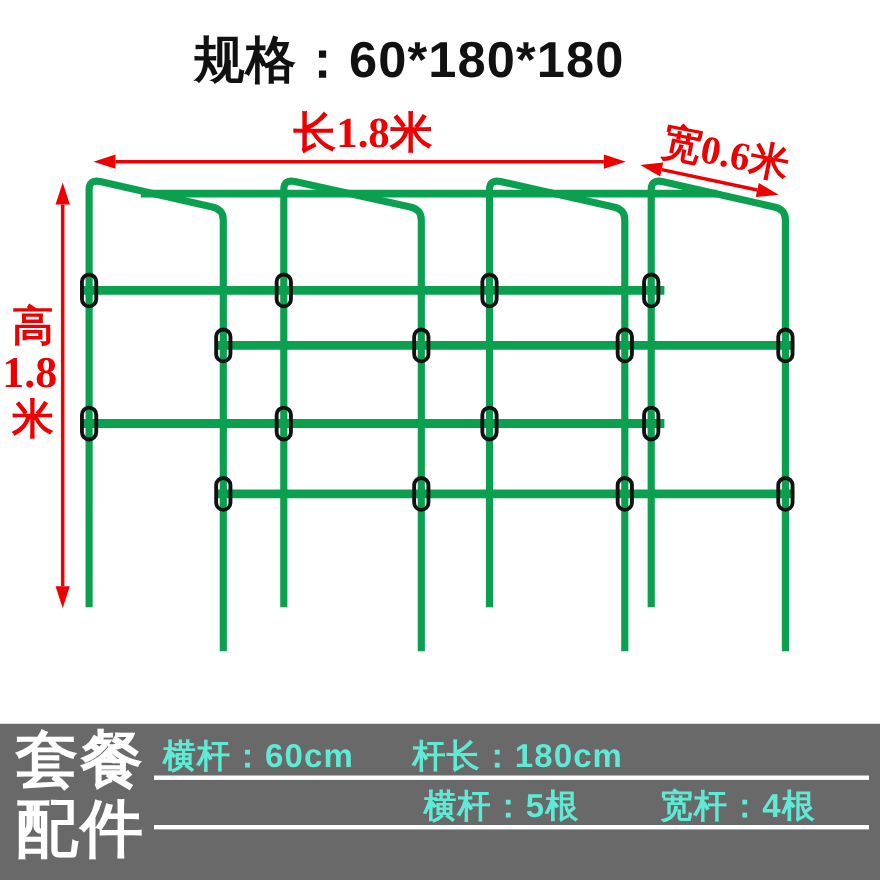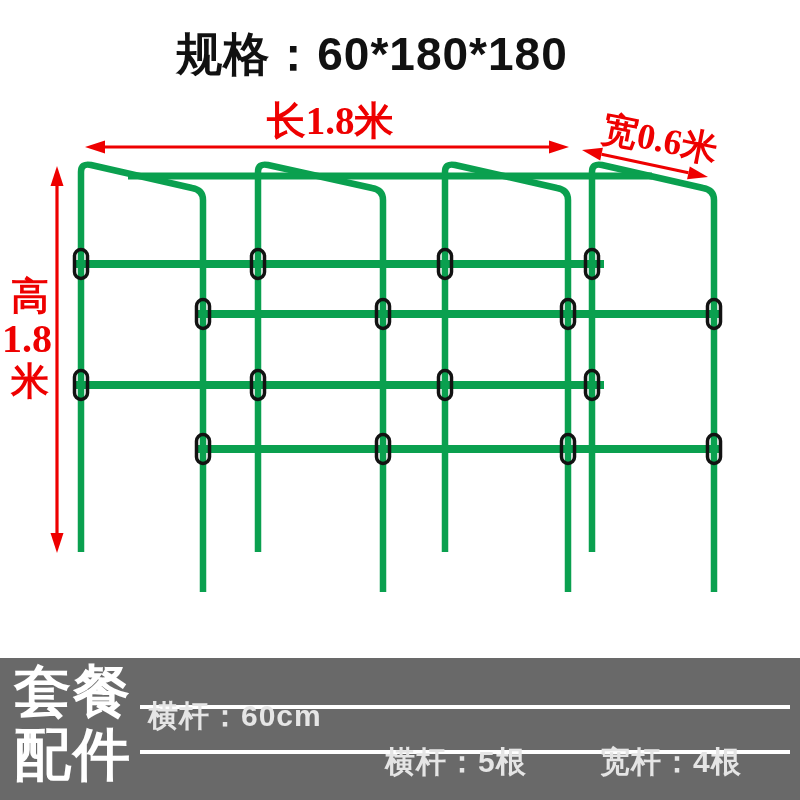--- a/index.html
+++ b/index.html
@@ -22,23 +22,22 @@
   }
   .panel-label{
     position:absolute;left:14px;top:2px;width:126px;
     color:#fff;font-size:57px;font-weight:900;line-height:1.11;
     letter-spacing:2px;white-space:pre-line;
   }
   .sep{
     position:absolute;left:140px;width:650px;height:4px;background:#fff;
   }
   .cell{
-    position:absolute;color:#e5e5e5;font-size:30px;font-weight:bold;white-space:nowrap;
+    position:absolute;color:#5eead4;font-size:30px;font-weight:bold;white-space:nowrap;
     letter-spacing:1px;
-    margin-top:29px;
   }
 </style>
 </head>
 <body>
 
 <div class="title">规格：60*180*180</div>
 
 <svg id="diagram" width="800" height="658" viewBox="0 0 800 658">
   <g id="structure">
       <path d="M 81 552 L 81 172 Q 81 163 91 165 L 192 188 Q 203 190 203 200 L 203 592" fill="none" stroke="#0aa04f" stroke-width="6.5"></path>
@@ -85,17 +84,18 @@
   <text class="dim-label" x="30" y="394" text-anchor="middle" font-size="38" fill="#ee0000">米</text>
 </svg>
 
 <div class="spec-panel" style="background: rgb(105, 105, 105);">
   <div class="panel-label">套餐
 配件</div>
   <div class="sep" style="top:47px"></div>
   <div class="sep" style="top:92px"></div>
 
   <div class="cell" style="left:148px;top:9px">横杆：60cm</div>
+  <div class="cell" style="left:375px;top:9px">杆长：180cm</div>
 
   <div class="cell" style="left:385px;top:55px">横杆：5根</div>
   <div class="cell" style="left:600px;top:55px">宽杆：4根</div>
 
 </div>
 
 </body></html>

